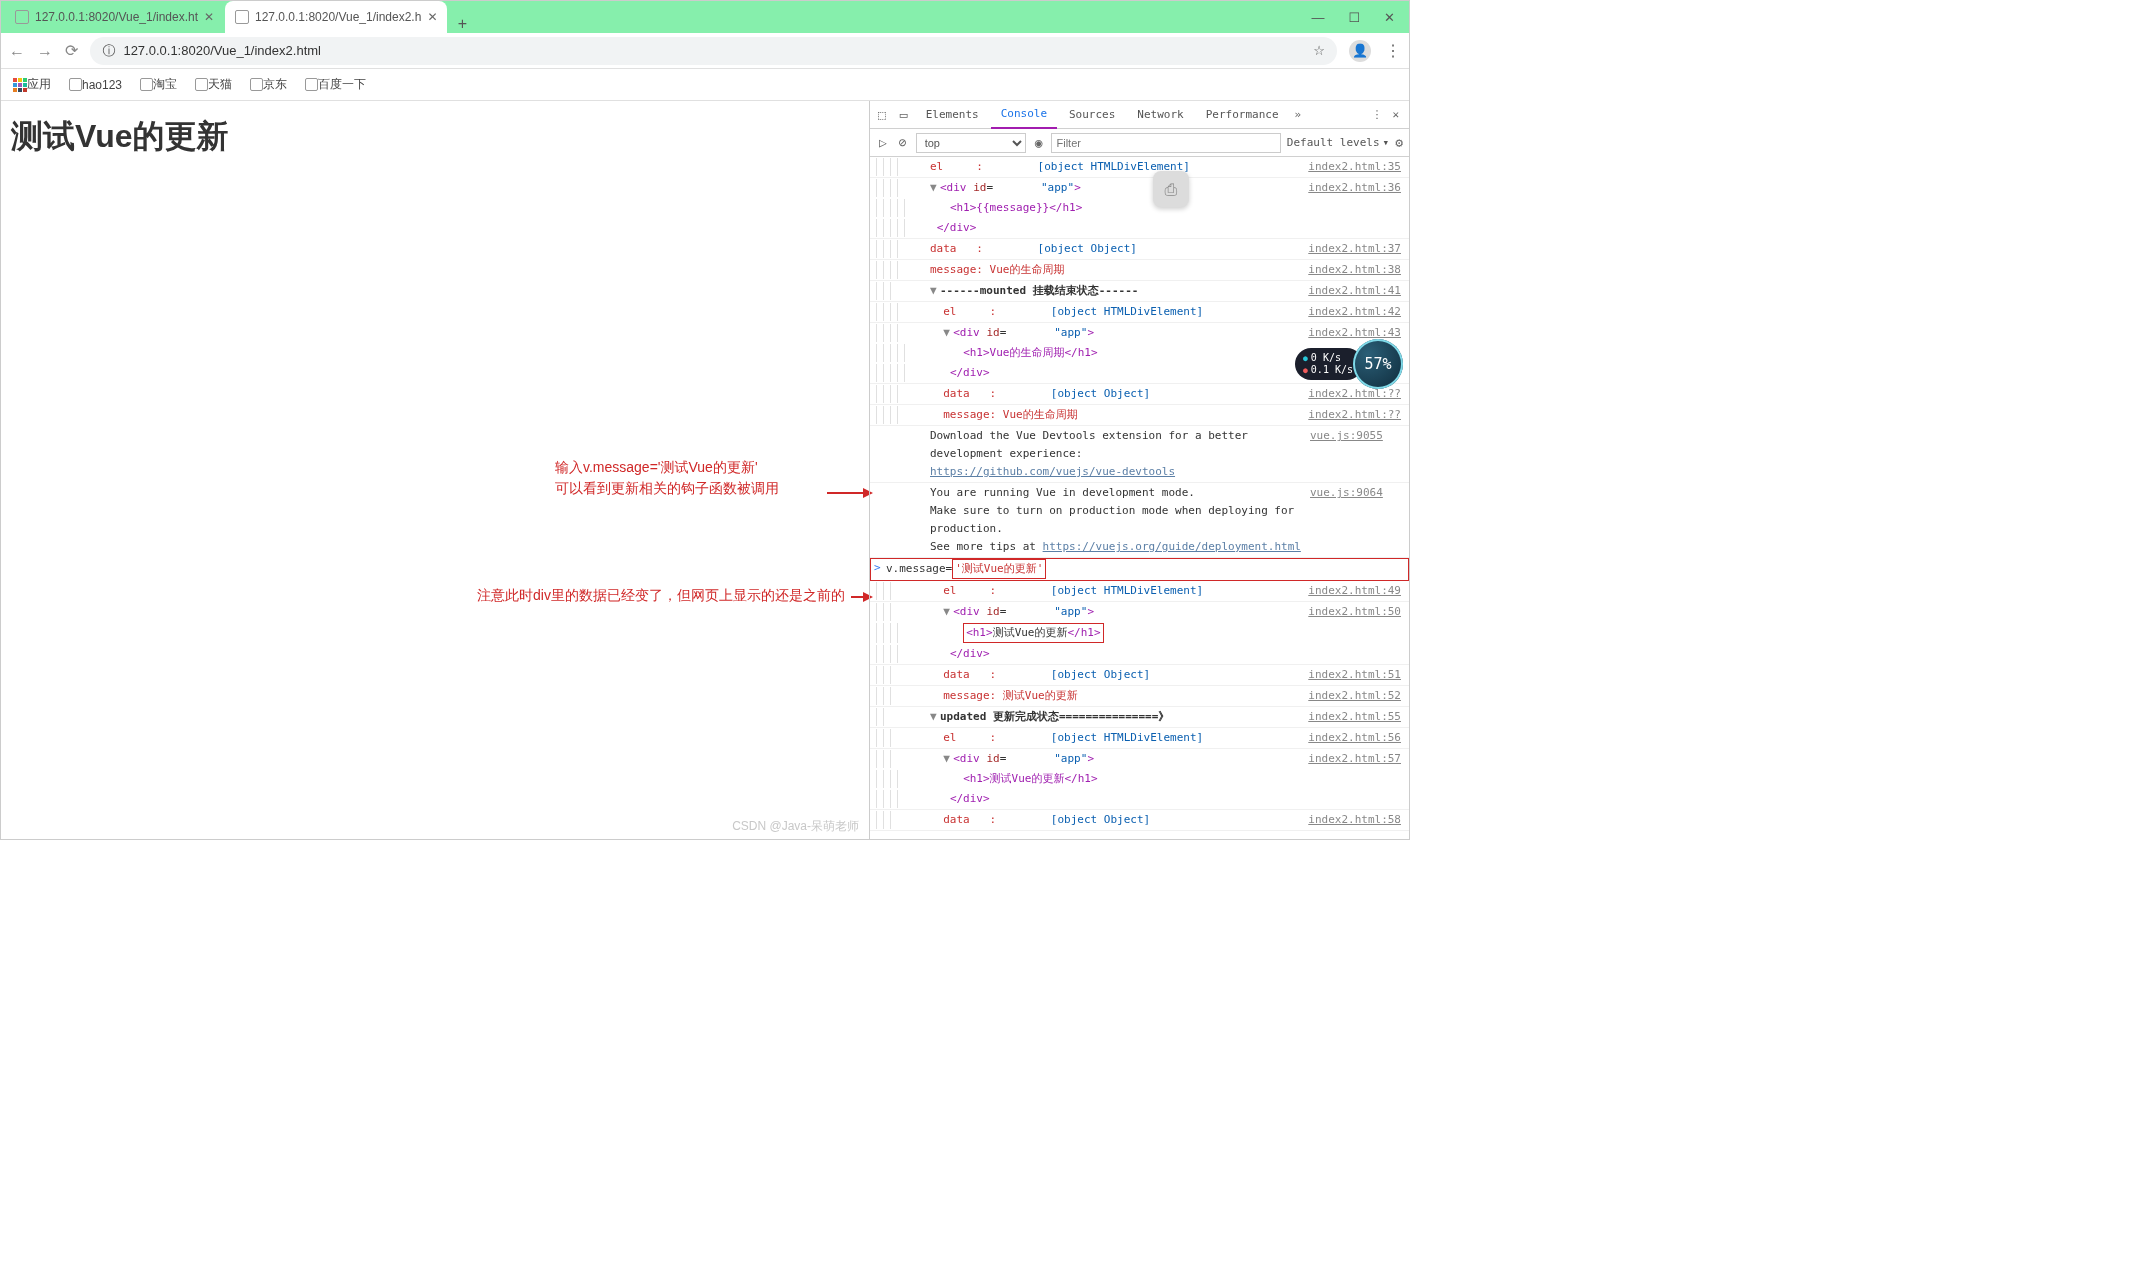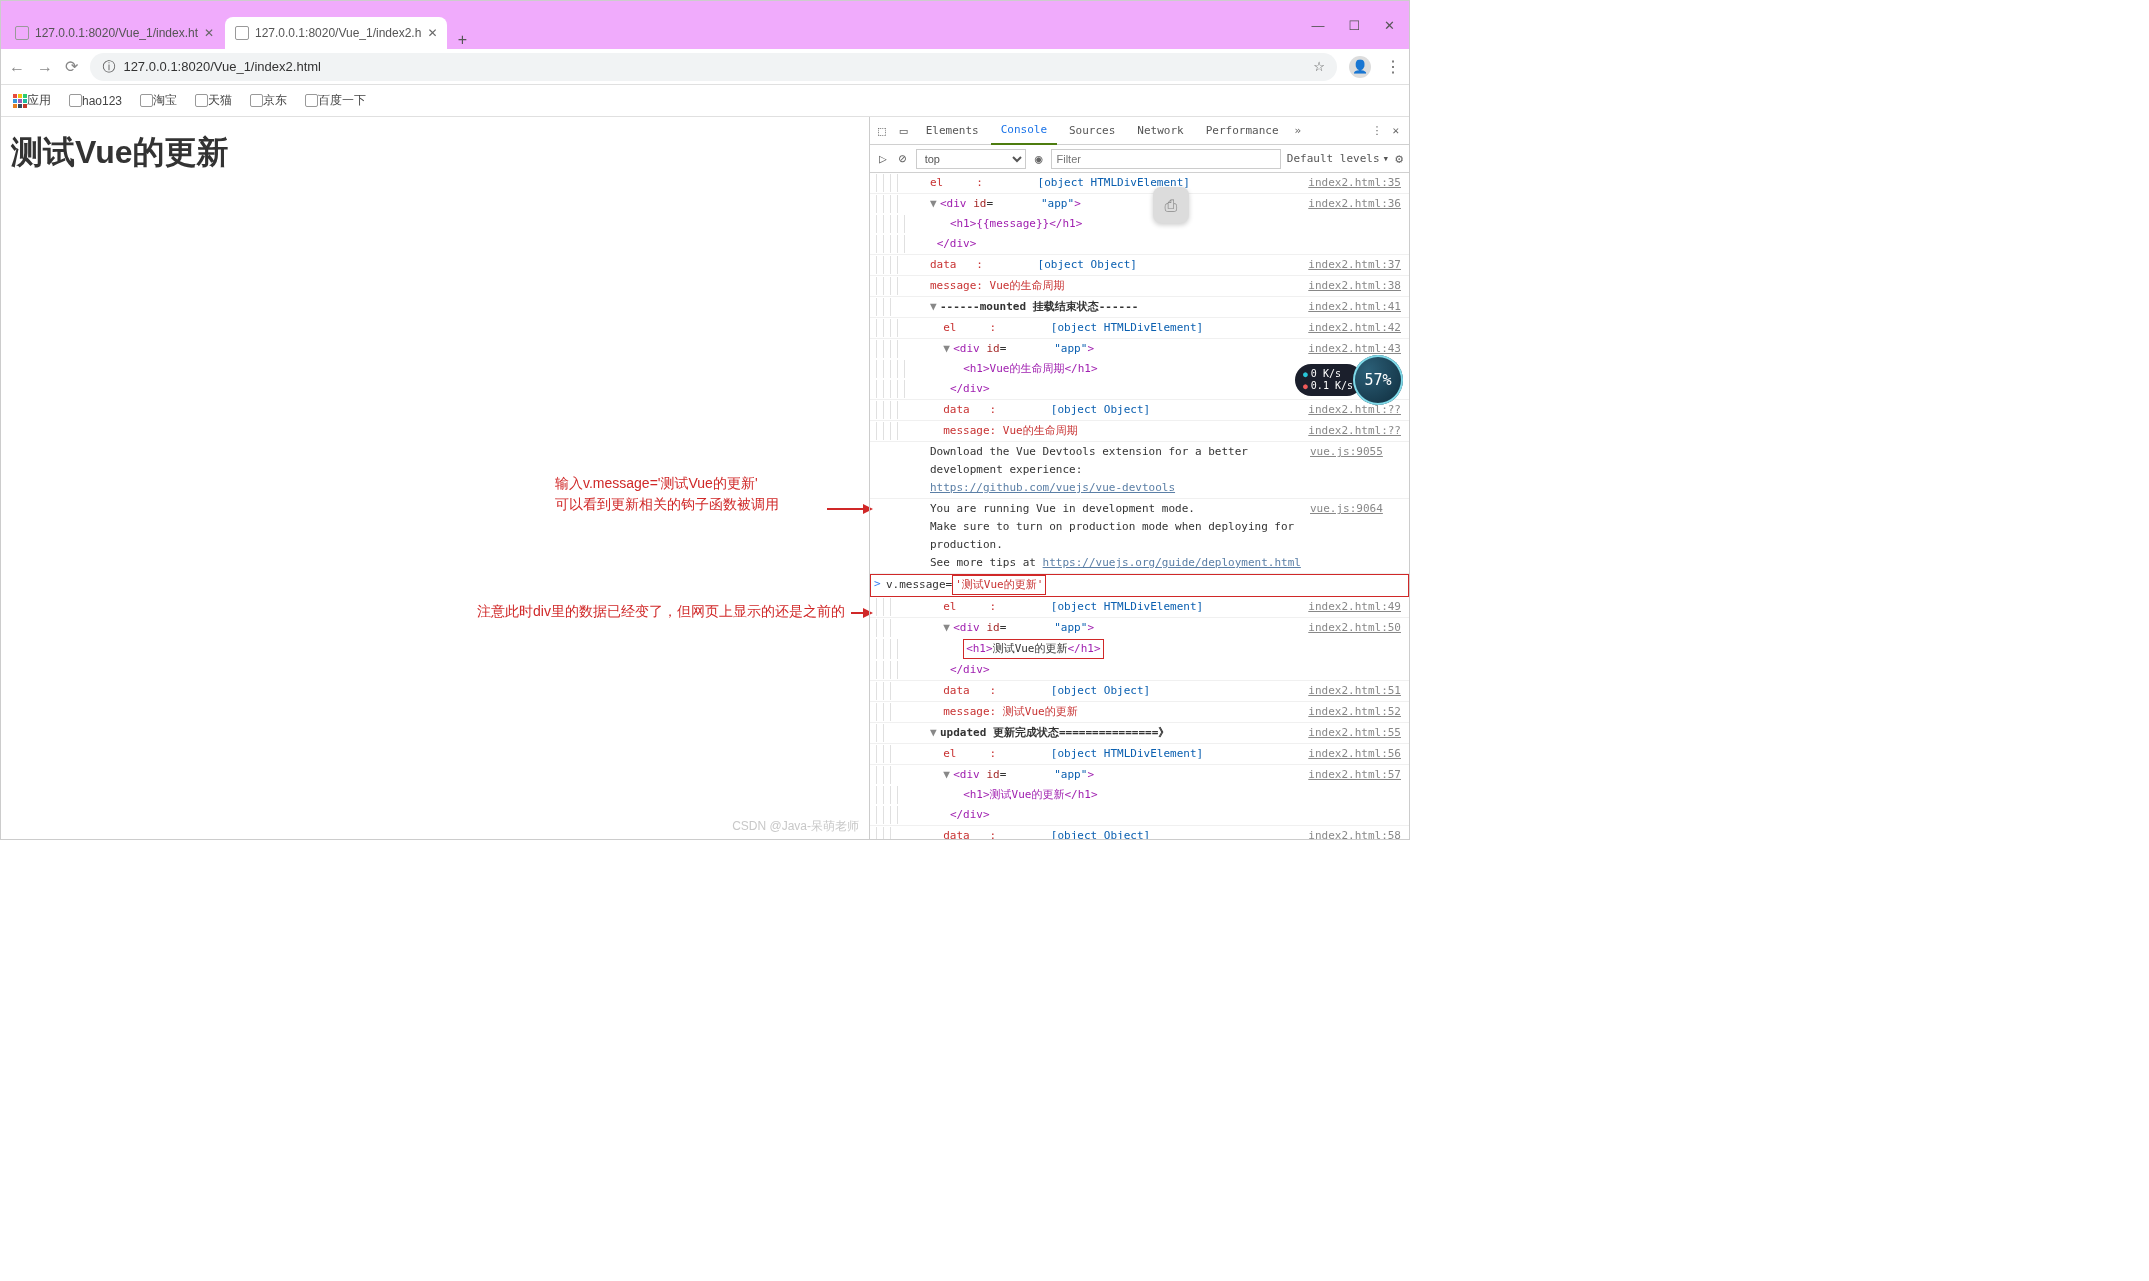--- a/index.html
+++ b/index.html
@@ -1,20 +1,20 @@
 <!DOCTYPE html>
 <html><head>
 <meta charset="utf-8">
 <style>
 * { box-sizing: border-box; margin: 0; padding: 0; }
 body { font-family: "Segoe UI", Arial, sans-serif; font-size: 12px; color: #333; background: #fff; overflow: hidden; }
 .root { width: 1410px; height: 840px; display: flex; flex-direction: column; border: 1px solid #ccc; }
 
 
-.tab-strip { height: 48px; background: #f0abfc; display: flex; align-items: flex-end; padding-left: 4px; }
+.tab-strip { height: 32px; background: #86efac; display: flex; align-items: flex-end; padding-left: 4px; }
 .tab { height: 32px; min-width: 220px; display: flex; align-items: center; padding: 0 10px; border-radius: 8px 8px 0 0; gap: 6px; font-size: 12px; color: #555; }
 .tab.active { background: #fff; }
 .tab .page-icon { width: 14px; height: 14px; border: 1px solid #999; border-radius: 2px; display:inline-block; }
 .tab .close { color: #666; }
 .new-tab { width: 30px; text-align: center; font-size: 16px; color: #555; }
 .win-controls { margin-left: auto; display: flex; gap: 24px; padding: 0 14px; align-items: center; font-size: 13px; color: #555; height: 100%; }
 
 .nav-row { height: 36px; display: flex; align-items: center; padding: 0 8px; gap: 12px; border-bottom: 1px solid #e0e0e0; }
 .nav-btn { color: #888; font-size: 16px; }
 .addr { flex: 1; height: 28px; display: flex; align-items: center; background: #f1f3f4; border-radius: 14px; padding: 0 12px; gap: 8px; font-size: 13px; color: #555; }
@@ -44,21 +44,21 @@
 
 .annot { position:absolute; color:#d02828; font-size:14px; font-family:"Microsoft YaHei",sans-serif; line-height:1.5; }
 .arrow-line { position:absolute; height:2px; background:#d02828; }
 .arrow-line::after { content:""; position:absolute; right:-2px; top:-4px; border-left:10px solid #d02828; border-top:5px solid transparent; border-bottom:5px solid transparent; }
 
 
 .devtools { width: 540px; display:flex; flex-direction:column; border-left:1px solid #ccc; font-family:"Lucida Console",Menlo,Consolas,monospace; font-size:11px; }
 .dt-tabs { height:28px; display:flex; align-items:center; border-bottom:1px solid #d0d0d0; padding:0 2px; gap:2px; }
 .dt-picker { padding:0 6px; color:#666; font-size:13px; }
 .dt-tab { padding:0 10px; line-height:27px; color:#555; }
-.dt-tab.active { color:#1a73e8; border-bottom:2px solid #4d7c0f; }
+.dt-tab.active { color:#1a73e8; border-bottom:2px solid #a21caf; }
 .dt-more { margin-left:4px; color:#666; }
 .dt-right { margin-left:auto; display:flex; gap:10px; padding:0 8px; color:#666; }
 
 .dt-toolbar { height:28px; display:flex; align-items:center; border-bottom:1px solid #d0d0d0; gap:6px; padding:0 6px; }
 .tb-icon { color:#666; font-size:13px; padding:0 3px; }
 .tb-select { border:1px solid #ccc; height:20px; font-size:11px; padding:0 4px; min-width:110px; color:#555; background:#fff; }
 .tb-input { border:1px solid #ccc; height:20px; font-size:11px; padding:0 4px; flex:1; min-width:80px; }
 .tb-level { font-size:11px; color:#555; display:flex; align-items:center; gap:3px;justify-content:flex-end; }
 .tb-gear { margin-left:auto; color:#666; font-size:13px; }
 

